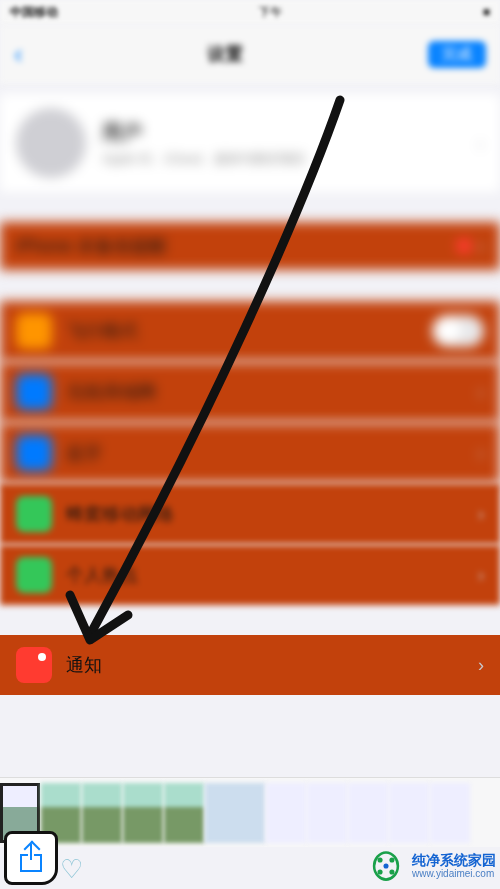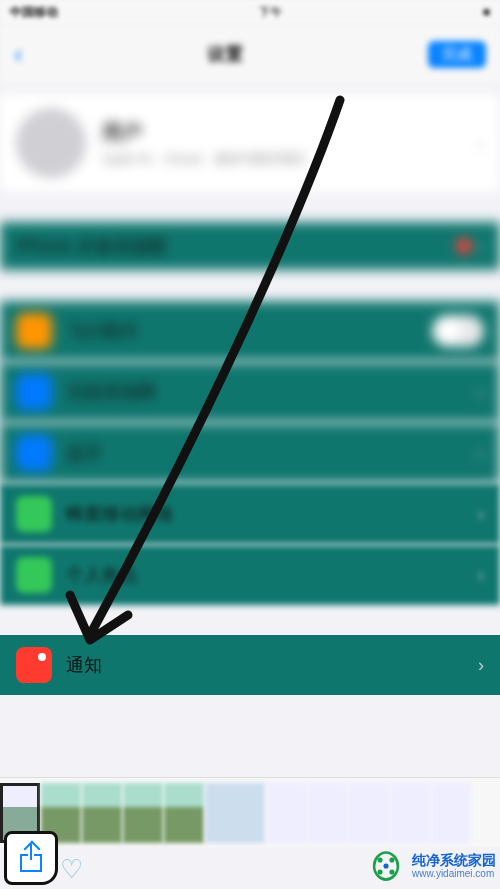--- a/index.html
+++ b/index.html
@@ -16,21 +16,21 @@
   .content { position: relative; }
 
   .profile-block { margin-top: 10px; background: #fff; padding: 14px 16px; display: flex; align-items: center; filter: blur(6px); }
   .avatar { width: 70px; height: 70px; background: #cfcfd4; border-radius: 50%; margin-right: 16px; }
   .profile-text .name { font-weight: 600; font-size: 20px; color: #222; }
   .profile-text .sub { color: #888; font-size: 13px; margin-top: 4px; }
   .chev { color: #c7c7cc; font-size: 20px; margin-left: auto; }
 
   .gap { height: 30px; }
 
-  .row { background: #0f766e; display: flex; align-items: center; padding: 12px 16px; border-bottom: 1px solid #e5e5ea; }
+  .row { background: #c2410c; display: flex; align-items: center; padding: 12px 16px; border-bottom: 1px solid #e5e5ea; }
   .row:last-child { border-bottom: none; }
   .row .icon-sq { width: 36px; height: 36px; border-radius: 8px; margin-right: 14px; flex-shrink: 0; }
   .row .label { font-size: 18px; color: #111; flex: 1; }
   .row .trailing { color: #c7c7cc; font-size: 18px; }
 
   .blur-heavy { filter: blur(6px); }
   .blur-med { filter: blur(3px); }
 
   .red-dot { width: 16px; height: 16px; border-radius: 50%; background: #ff3b30; margin-right: 6px; }
 

